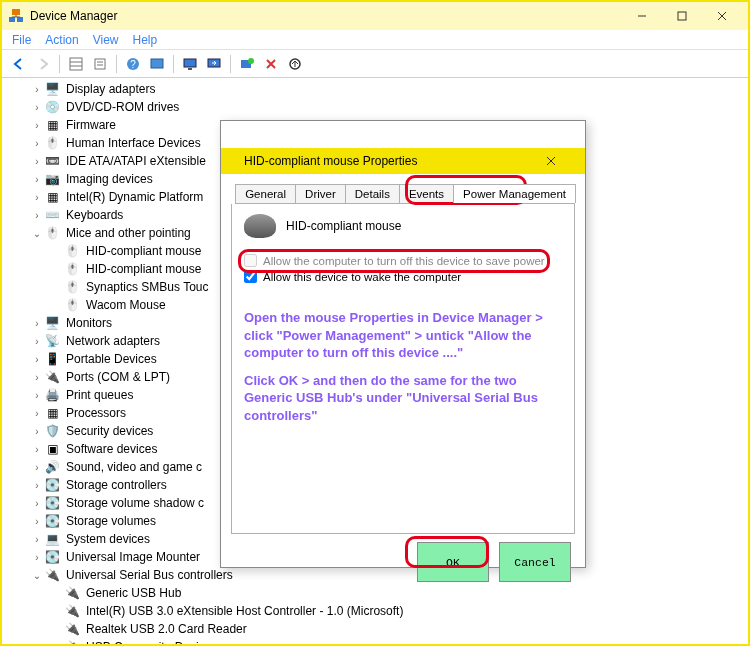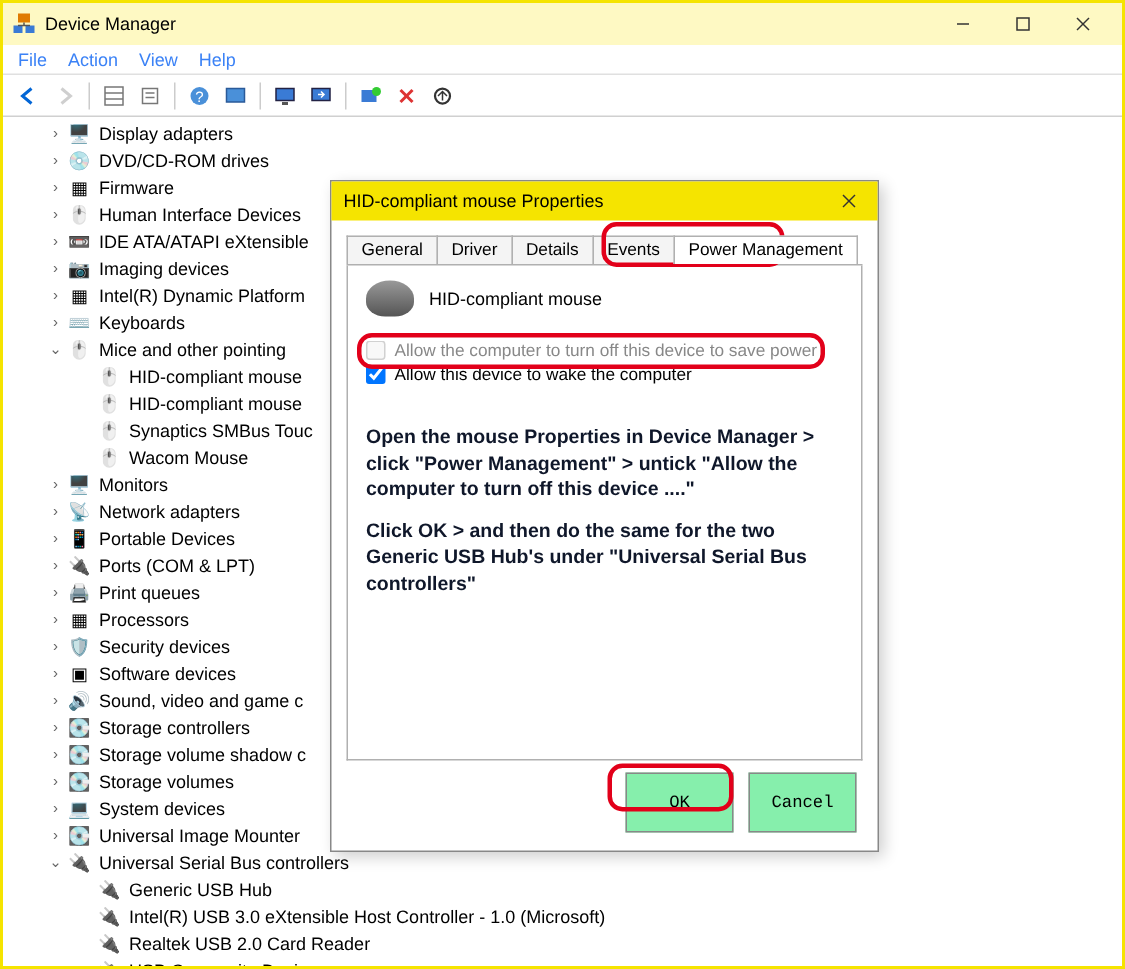--- a/index.html
+++ b/index.html
@@ -94,33 +94,34 @@
     left: 218px; top: 118px;
     width: 366px; height: 448px;
     background: #fff;
     border: 1px solid #888;
     box-shadow: 3px 3px 10px rgba(0,0,0,0.2);
   }
   .dlg-title {
     background: #f5e400;
     height: 26px;
     display: flex; align-items: center;
-    padding: 0 8px;
+    padding: 0 23px;
     font-size: 12px;
+    margin-top: 27px;
   }
   .dlg-title .spacer { flex: 1; }
   .dlg-close {
     width: 22px; height: 22px;
     display:inline-flex; align-items:center; justify-content:center;
     color: #333;
   }
   .dlg-body {
     padding: 6px 10px 8px 10px;
     height: calc(100% - 26px);
-    display: flex; flex-direction: column;
+    display: flex; flex-direction: column; align-items: flex-end;
   }
   .tabs {
     display: flex; align-items: flex-end;
     border-bottom: 1px solid #b0b0b0;
     height: 24px;
   }
   .tab {
     padding: 3px 9px 3px 9px;
     font-size: 11.5px;
     border: 1px solid #b0b0b0;
@@ -159,21 +160,21 @@
   }
   .check-row input { margin:0; width:13px; height:13px; }
   .check-row.disabled { color: #888; }
   .red-rect {
     position: absolute;
     border: 3px solid #e2001a;
     border-radius: 10px;
     pointer-events: none;
   }
   .annotation {
-    color: #0f172a;
+    color: #8b5cf6;
     font-weight: bold;
     font-size: 13px;
     line-height: 1.35;
     margin-top: 26px;
   }
   .dlg-buttons {
     display:flex; justify-content:flex-end; gap: 10px;
     padding: 8px 4px 4px 4px;
   }
   .btn {

